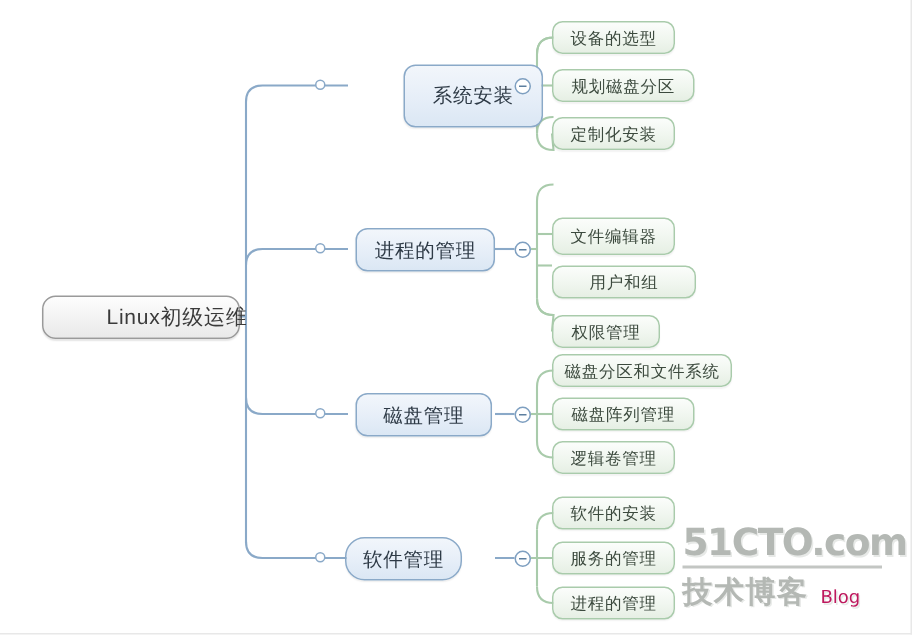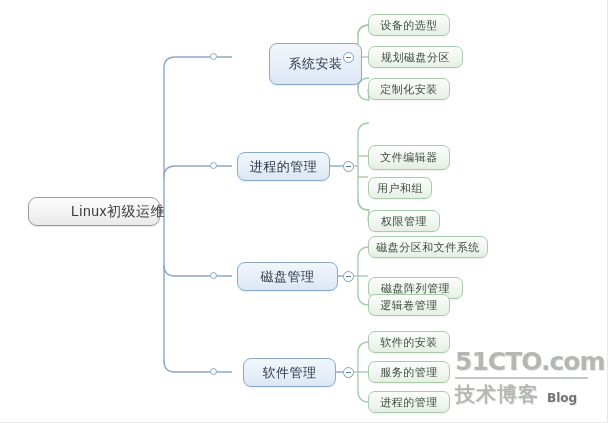--- a/index.html
+++ b/index.html
@@ -106,22 +106,22 @@
   #wm-bot{
     display:flex;align-items:flex-end;gap:8px;
   }
   #wm-cn{
     font-family:"DejaVu Sans",sans-serif;
     font-weight:bold;font-size:20px;letter-spacing:1px;
     color:#b4b8b4;text-shadow:1px 1px 0 #e7e9e7;text-align:center;
   }
   #wm-blog{
     font-family:"DejaVu Sans",sans-serif;
-    font-weight:bold;font-size:12px;
-    color:#737373;text-shadow:1px 1px 0 #e7e9e7;
+    font-weight:normal;font-size:12px;
+    color:#be185d;text-shadow:1px 1px 0 #e7e9e7;
     padding-bottom:3px;
   }
 </style>
 </head>
 <body>
 
 <div id="canvas">
 
   <svg id="wires" viewBox="0 0 608 423" xmlns="http://www.w3.org/2000/svg">
     <g fill="none" stroke="#8aa9c8" stroke-width="1.4">
@@ -198,44 +198,44 @@
 
   <div class="node node-branch" style="left:237px;top:152px;width:93px;height:29px;">
     <span>进程的管理</span>
   </div>
   <div class="dot" style="left:210px;top:162px;"></div>
   <div class="toggle" style="left:343px;top:161px;"></div>
 
   <div class="node node-leaf" style="left:368px;top:145px;width:82px;height:25px;">
     <span>文件编辑器</span>
   </div>
-  <div class="node node-leaf" style="left:368px;top:177px;width:64px;height:22px;">
+  <div class="node node-leaf" style="left:368px;top:177px;width:96px;height:22px;">
     <span>用户和组</span>
   </div>
   <div class="node node-leaf" style="left:368px;top:210px;width:72px;height:22px;">
     <span>权限管理</span>
   </div>
 
-  <div class="node node-branch" style="left:237px;top:262px;width:101px;height:29px;">
+  <div class="node node-branch" style="left:237px;top:262px;width:91px;height:29px;">
     <span>磁盘管理</span>
   </div>
   <div class="dot" style="left:210px;top:272px;"></div>
   <div class="toggle" style="left:343px;top:271px;"></div>
 
   <div class="node node-leaf" style="left:368px;top:236px;width:120px;height:22px;">
     <span>磁盘分区和文件系统</span>
   </div>
-  <div class="node node-leaf" style="left:368px;top:265px;width:95px;height:22px;margin-top:12px;">
+  <div class="node node-leaf" style="left:368px;top:265px;width:95px;height:22px;">
     <span>磁盘阵列管理</span>
   </div>
   <div class="node node-leaf" style="left:368px;top:294px;width:82px;height:22px;">
     <span>逻辑卷管理</span>
   </div>
 
-  <div class="node node-branch" style="left:243px;top:358px;width:93px;height:29px;">
+  <div class="node node-branch" style="left:230px;top:358px;width:78px;height:29px;border-radius:13px;">
     <span>软件管理</span>
   </div>
   <div class="dot" style="left:210px;top:368px;"></div>
   <div class="toggle" style="left:343px;top:367px;"></div>
 
   <div class="node node-leaf" style="left:368px;top:331px;width:82px;height:22px;">
     <span>软件的安装</span>
   </div>
   <div class="node node-leaf" style="left:368px;top:361px;width:82px;height:22px;">
     <span>服务的管理</span>

